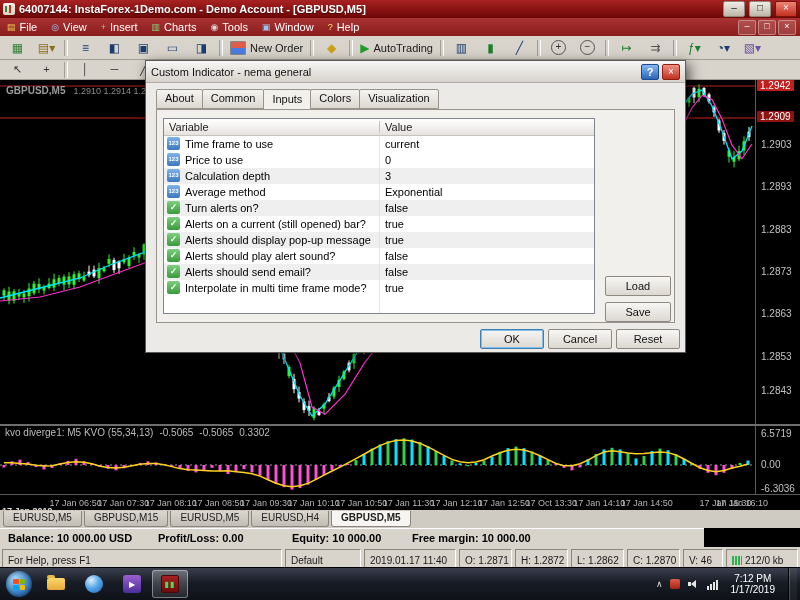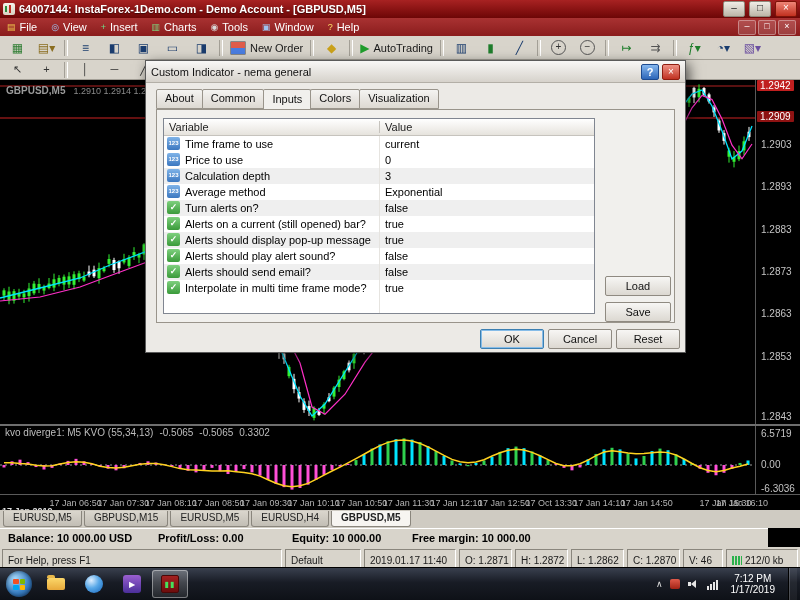--- a/index.html
+++ b/index.html
@@ -64,21 +64,21 @@
   #timebar{position:absolute;left:0;top:494px;width:800px;height:16px;background:#000;border-top:1px solid #5a5a5a;box-sizing:border-box}
   .t-label{position:absolute;top:3px;font-size:9px;color:#b4b4b4;white-space:nowrap}
   .t-label.first{color:#e2e2e2;font-weight:bold}
   
   #tabsbar{position:absolute;left:0;top:510px;width:800px;height:18px;background:#cfcbc2;
     display:flex;align-items:flex-start;padding:1px 0 0 3px;gap:2px;box-sizing:border-box}
   .ctab{height:16px;padding:1px 9px 0;font-size:10px;color:#222;background:linear-gradient(#dad6cd,#c2beb5);
     border:1px solid #8a867d;border-top:none;border-radius:0 0 3px 3px;box-sizing:border-box}
   .ctab.active{background:#f7f5f1;font-weight:bold;height:16px}
   
-  #balancebar{position:absolute;left:0;top:528px;width:768px;height:19px;background:#d8d4cb;
+  #balancebar{position:absolute;left:0;top:528px;width:704px;height:19px;background:#d8d4cb;
     border-top:1px solid #fff;font-size:11px;font-weight:bold;color:#000;box-sizing:border-box}
   .bseg{position:absolute;top:3px;white-space:nowrap}
   #helpbar{position:absolute;left:0;top:547px;width:800px;height:20px;background:#d8d4cb;
     display:flex;gap:3px;padding:2px 2px 0;box-sizing:border-box}
   .hseg{height:22px;border:1px solid;border-color:#8a867d #fff #fff #8a867d;background:#d8d4cb;
     font-size:10px;color:#1a1a1a;display:flex;align-items:center;padding:0 5px;white-space:nowrap;overflow:hidden;box-sizing:border-box}
   .hs-help{flex:1}.hs-default{width:76px}.hs-dt{width:92px}
   .hs-o,.hs-h,.hs-l,.hs-c{width:53px}.hs-v{width:40px}.hs-tr{width:72px;gap:3px}
   .tr-ic{width:10px;height:9px;background:repeating-linear-gradient(90deg,#2bb24c 0 2px,transparent 2px 3px);flex:0 0 auto}
   
@@ -628,21 +628,21 @@
 
   <div id="price-axis">
     <span class="pa-box" id="alert-box" style="top:0">1.2942</span>
     <span class="pa-box" id="bid-box" style="top:31px">1.2909</span>
   <span class="pa-label" style="top: 59px;">1.2903</span>
       <span class="pa-label" style="top: 101.33px;">1.2893</span>
       <span class="pa-label" style="top: 143.66px;">1.2883</span>
       <span class="pa-label" style="top: 185.99px;">1.2873</span>
       <span class="pa-label" style="top: 228.32px;">1.2863</span>
       <span class="pa-label" style="top: 270.65px;">1.2853</span>
-      <span class="pa-label" style="top: 331px;">1.2843</span>
+      <span class="pa-label" style="top: 305px;">1.2843</span>
     </div>
 
   <div id="sep-ind"></div>
 
   <div id="indicator">
     <div id="ind-label">
       <span>kvo diverge1: M5 KVO (55,34,13)</span>
       <span>-0.5065</span>
       <span>-0.5065</span>
       <span>0.3302</span>

